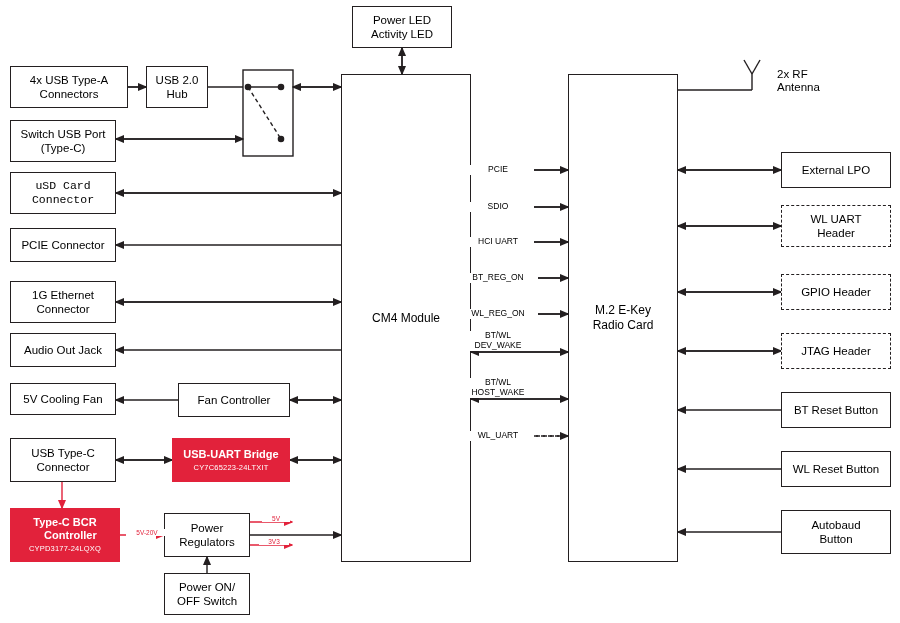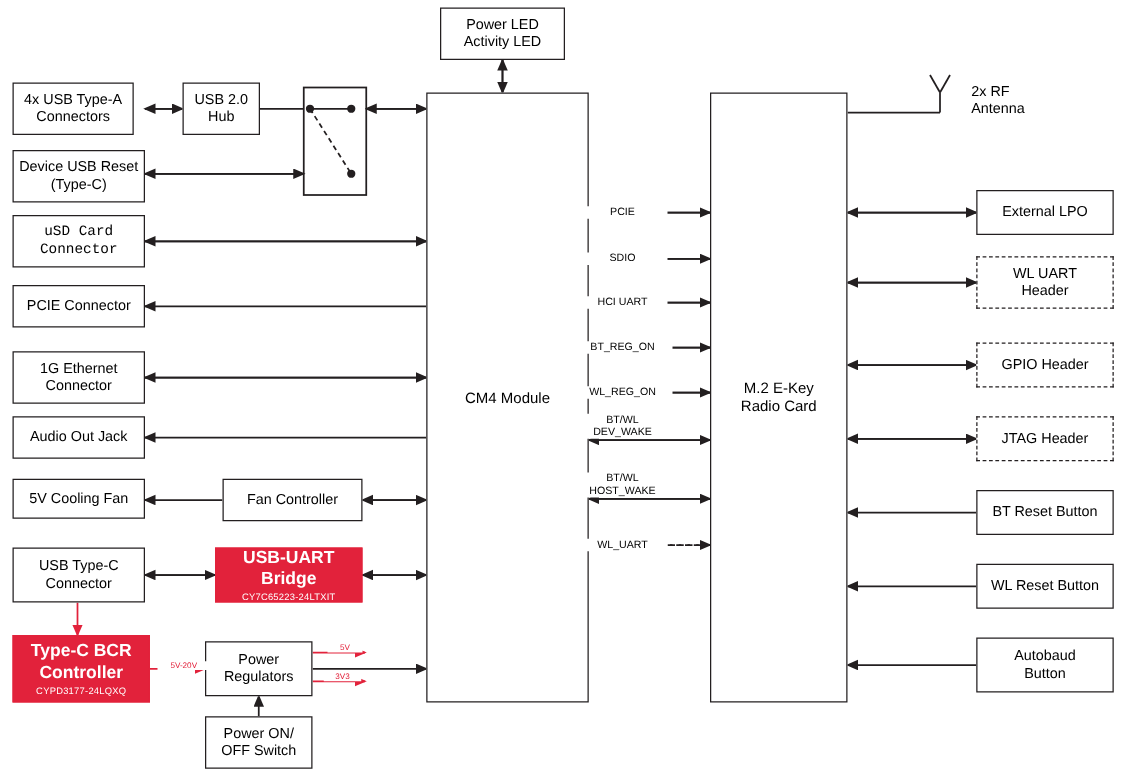--- a/index.html
+++ b/index.html
@@ -29,21 +29,21 @@
   .box span{display:block;}
   .dashed{border-style:dashed;}
   .red{
     background:#e2223b;
     border:1px solid #e2223b;
     color:#fff;
     flex-direction:column;
     justify-content:center;
     padding:2px;
   }
-  .red .title{font-weight:bold;font-size:14px;line-height:1.2;}
+  .red .title{font-weight:bold;font-size:11px;line-height:1.2;text-align:right;}
   .red .part{font-size:7.5px;line-height:1.3;margin-top:2px;letter-spacing:.2px;}
   .tall{font-size:12px;}
   .label{
     position:absolute;
     font-size:8.5px;
     background:#fff;
     text-align:center;
     line-height:1.15;
     z-index:4;
     padding:0 2px;
@@ -151,30 +151,30 @@
       <path d="M120,535 L164,535" marker-end="url(#ahr)"></path>
       <path d="M250,522 L292,522" marker-end="url(#ahr)"></path>
       <path d="M250,545 L292,545" marker-end="url(#ahr)"></path>
     </g>
   </svg>
 
   <div class="box" style="left:352px;top:6px;width:100px;height:42px;">
       <span style="white-space:pre-line;">Power LED
 Activity LED</span>
     </div>
-  <div class="box" style="left:10px;top:66px;width:97px;height:42px;">
+  <div class="box" style="left:10px;top:66px;width:118px;height:42px;">
       <span style="white-space:pre-line;">4x USB Type-A
 Connectors</span>
     </div>
   <div class="box" style="left:146px;top:66px;width:62px;height:42px;">
       <span style="white-space:pre-line;">USB 2.0
 Hub</span>
     </div>
   <div class="box" style="left:10px;top:120px;width:106px;height:42px;">
-      <span style="white-space:pre-line;">Device USB Reset
+      <span style="white-space:pre-line;">Switch USB Port
 (Type-C)</span>
     </div>
   <div class="box" style="left:10px;top:172px;width:106px;height:42px;font-family:Liberation Mono, monospace;">
       <span style="white-space:pre-line;">uSD Card
 Connector</span>
     </div>
   <div class="box" style="left:10px;top:228px;width:106px;height:34px;">
       <span style="white-space:pre-line;">PCIE Connector</span>
     </div>
   <div class="box" style="left:10px;top:281px;width:106px;height:42px;">

